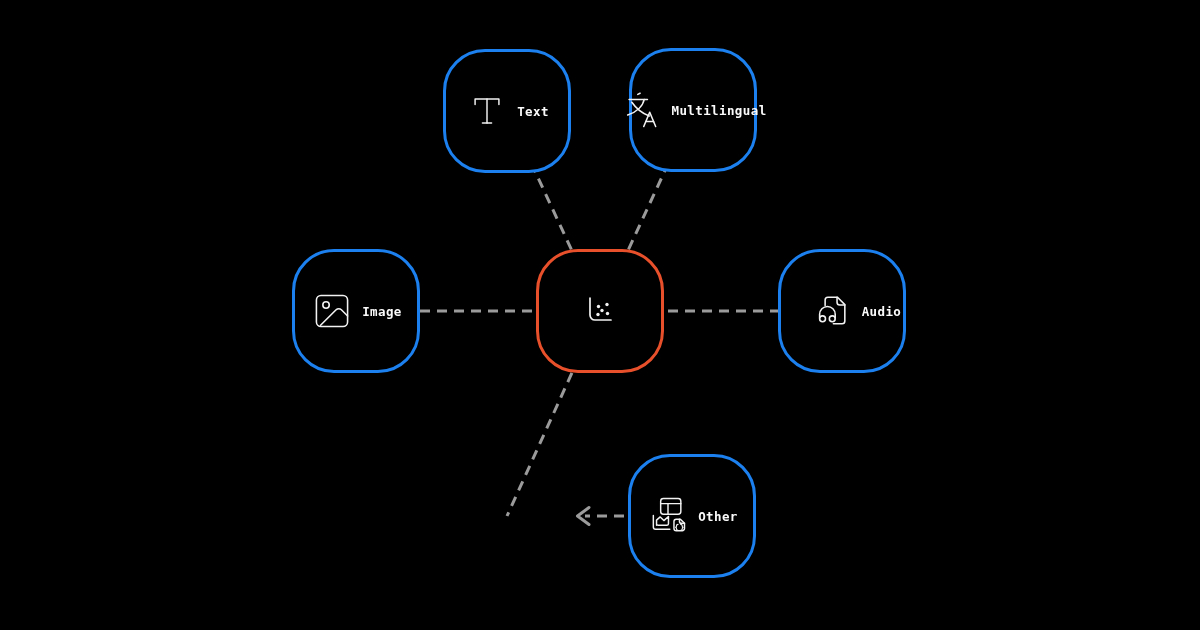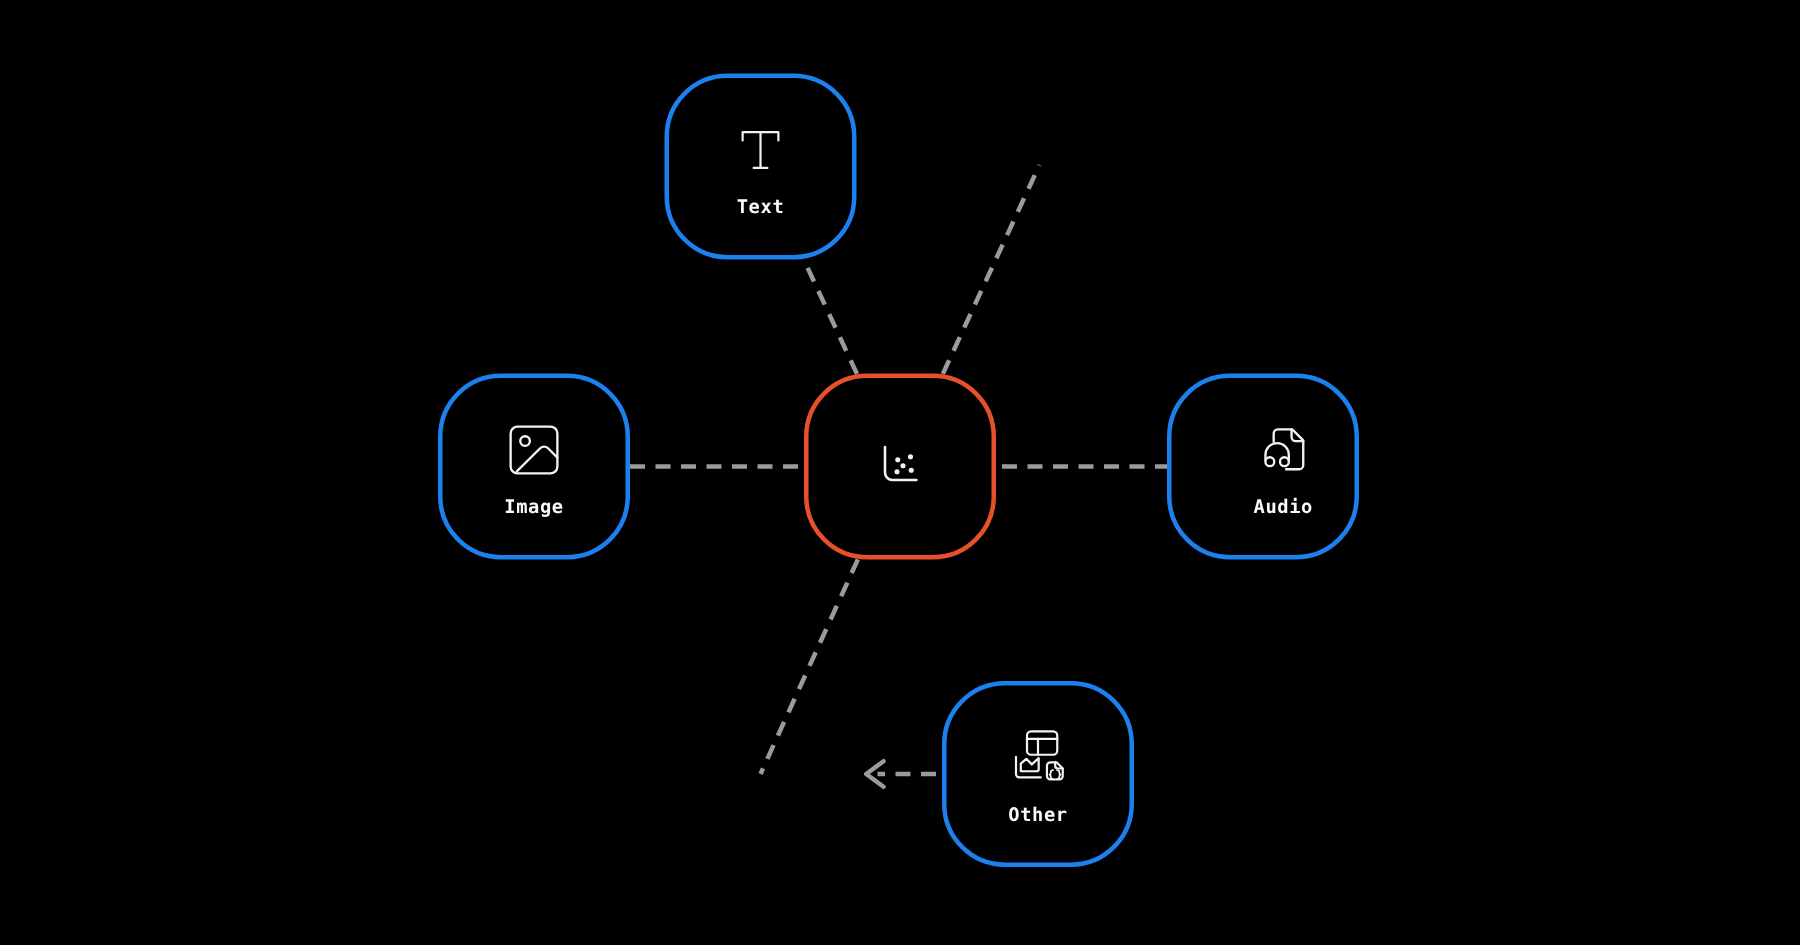--- a/index.html
+++ b/index.html
@@ -18,21 +18,21 @@
   }
   .connectors .dashed { stroke-dasharray: 10 7; }
   .connectors .arrowhead { stroke-dasharray: none; stroke-linecap: round; stroke-linejoin: round; }
   .node {
     position: absolute;
     width: 128px; height: 124px;
     box-sizing: border-box;
     background: #000;
     border: 3px solid var(--node-border-blue, #1c80ee);
     border-radius: 42px;
-    display: flex; flex-direction: column;
+    display: flex; flex-direction: row;
     align-items: center; justify-content: center;
     gap: 8px;
   }
   .node.center-node { border-color: var(--node-border-orange, #e8502b); }
   .node .icon { display: block; line-height: 0; }
   .node .icon svg { display: block; stroke: var(--icon-stroke, #f2f2f2); fill: none; stroke-linecap: round; stroke-linejoin: round; }
   .node .label {
     color: var(--label-color, #fafafa);
     font-size: 12.5px;
     font-weight: bold;
@@ -74,20 +74,33 @@
     <span class="icon">
       <svg width="44" height="44" viewBox="0 0 48 48" stroke-width="1.6">
         <path d="M11 17 V11 H37 V17"></path>
         <path d="M24 11 V37"></path>
         <path d="M19 37 H29"></path>
       </svg>
     </span>
     <span class="label">Text</span>
   </div>
 
+  <div class="node" style="left:629px; top:48px;">
+    <span class="icon">
+      <svg width="44" height="44" viewBox="0 0 48 48" stroke-width="1.7">
+        <path d="M20.5 7 L23 5.7"></path>
+        <path d="M11 12.5 H31"></path>
+        <path d="M27.5 12.5 C26 20 19 26.5 9.5 29.5"></path>
+        <path d="M14 15.5 C18.5 22 25 27.5 33 30.5"></path>
+        <path d="M27 42 L33.5 26.5 L40 42"></path>
+        <path d="M29.3 36.5 H37.7"></path>
+      </svg>
+    </span>
+    <span class="label">Multilingual</span>
+  </div>
 
   <div class="node" style="left:292px; top:249px;">
     <span class="icon">
       <svg width="44" height="44" viewBox="0 0 48 48" stroke-width="1.7">
         <rect x="7" y="7" width="34" height="34" rx="5"></rect>
         <circle cx="17.5" cy="17.5" r="3.5"></circle>
         <path d="M41 29.5 L34.2 22.7 a4 4 0 0 0 -5.7 0 L11.5 39.5"></path>
       </svg>
     </span>
     <span class="label">Image</span>

